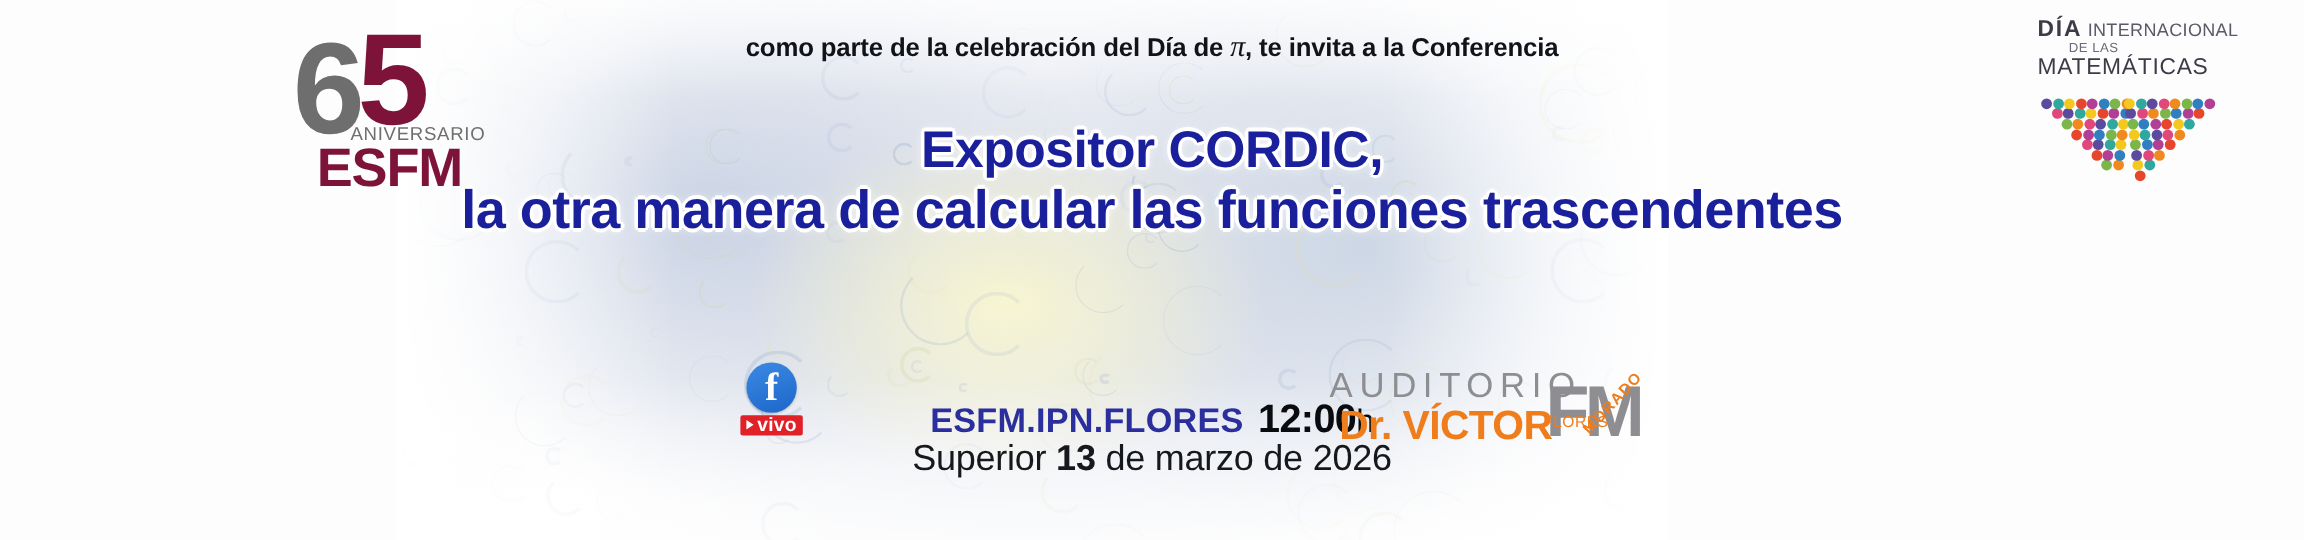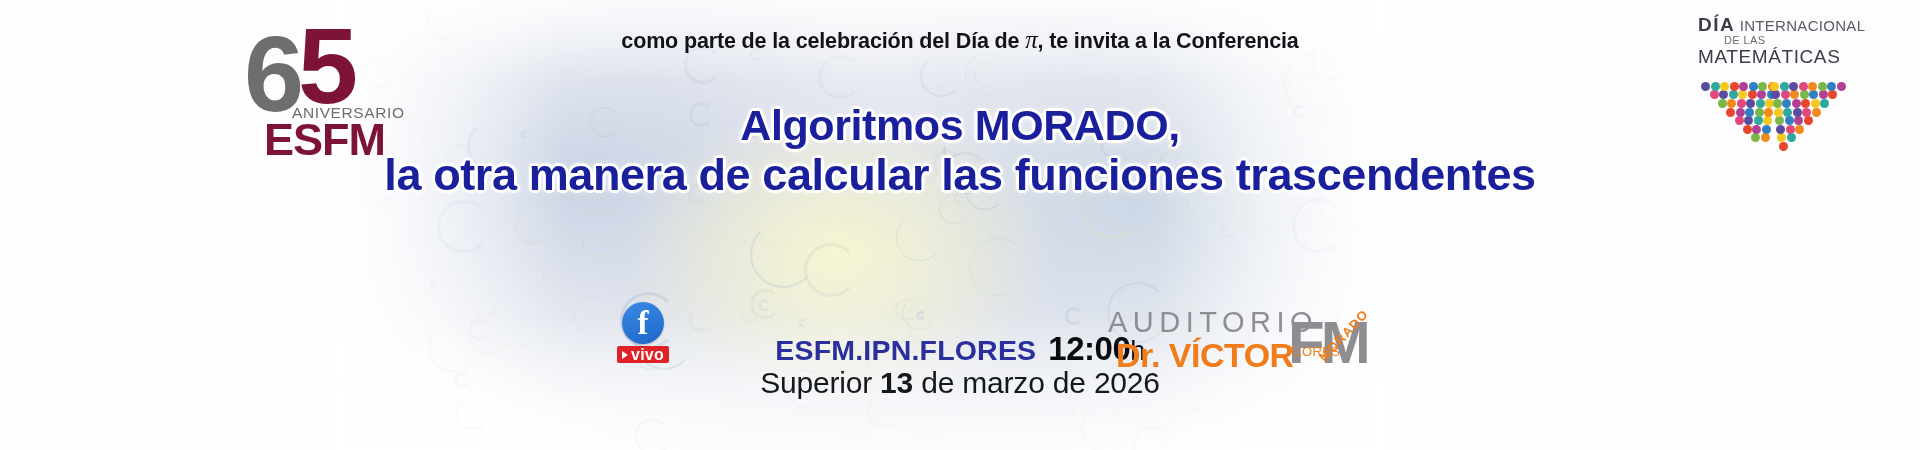--- a/index.html
+++ b/index.html
@@ -417,21 +417,21 @@
       </div>
   </div>
 
   <div class="hdr">
     <div>
       <span>como parte de la celebración del Día de </span><span class="pi">π</span><span>, te invita a la Conferencia</span>
     </div>
   </div>
 
   <div class="title">
-    <div>Algoritmos MORADO,</div>
+    <div>Expositor CORDIC,</div>
     <div class="l2">la otra manera de calcular las funciones trascendentes</div>
   </div>
 
 
   <div class="bottom">
 
     <div class="fbwrap">
       <div class="fbicon">
           <span>f</span>
         </div>

